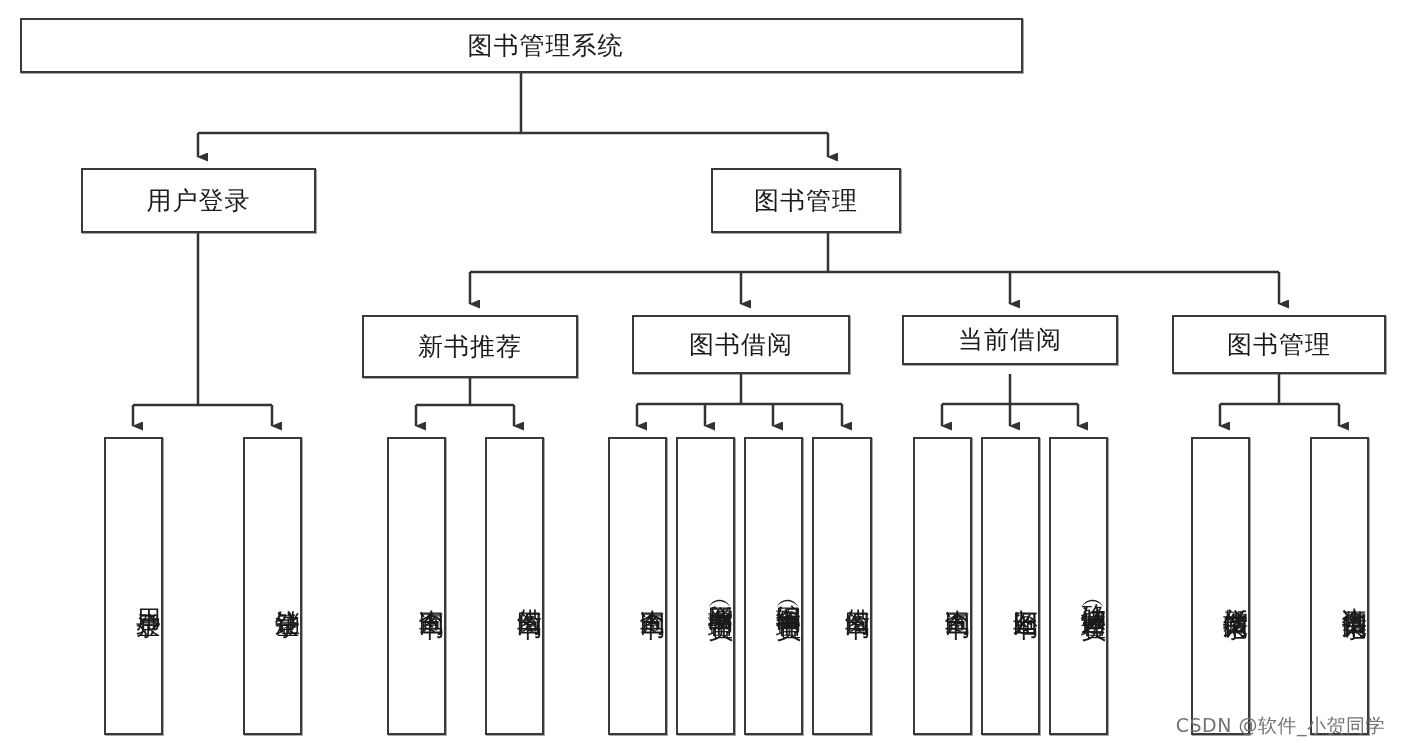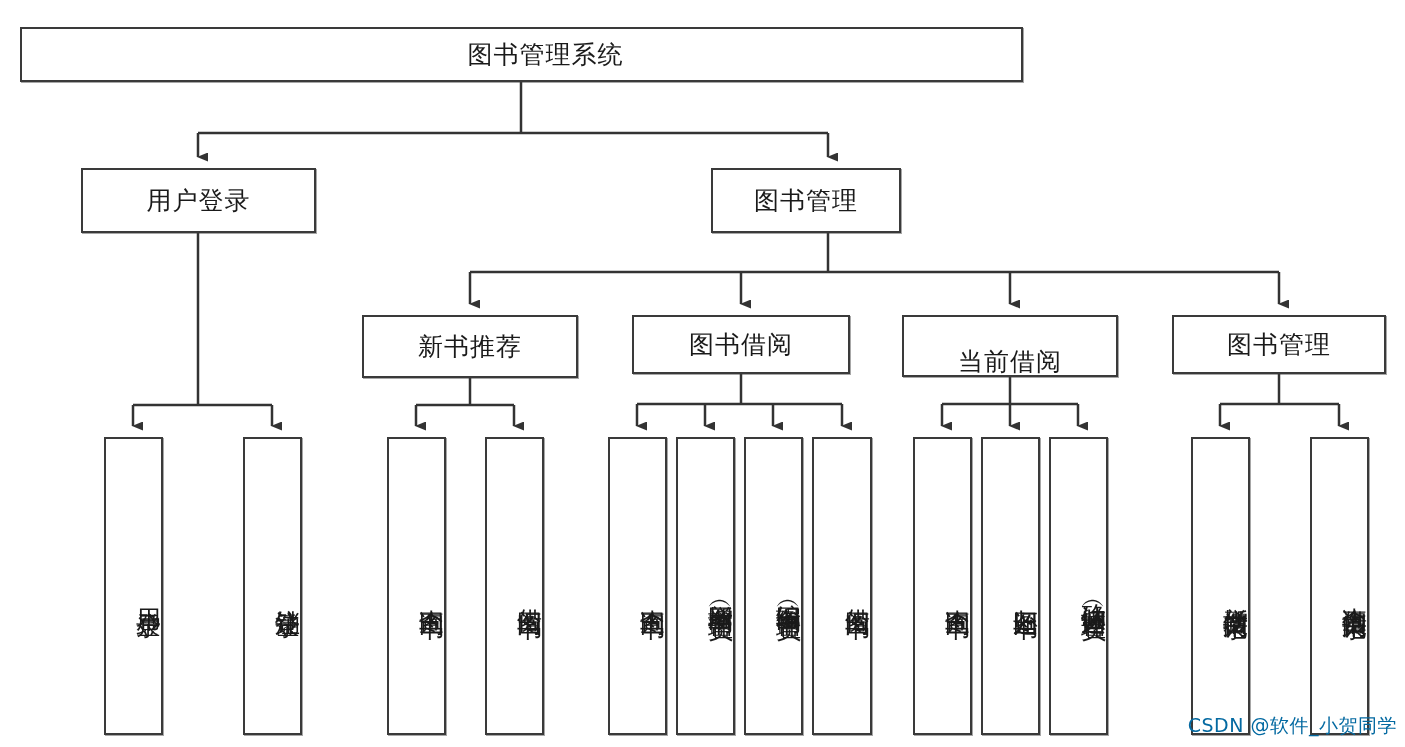--- a/index.html
+++ b/index.html
@@ -47,24 +47,24 @@
     text-orientation: upright;
     font-size: 25px;
     letter-spacing: 2px;
     padding-top: 14px;
     align-items: flex-start;
     justify-content: center;
     line-height: 1.05;
   }
   .watermark {
     position: absolute;
-    right: 8px;
+    right: 20px;
     bottom: 8px;
     font-size: 19px;
-    color: #0369a1;
+    color: #737373;
     letter-spacing: 0.5px;
     white-space: nowrap;
     font-family: "DejaVu Sans", "Liberation Sans", sans-serif;
   }
 </style>
 </head>
 <body>
 
 <div id="canvas">
 
@@ -105,36 +105,36 @@
         <line x1="842" y1="404" x2="842" y2="426" stroke="#333333" stroke-width="2.5" marker-end="url(#arrowhead)"></line>
         <line x1="942" y1="404" x2="942" y2="426" stroke="#333333" stroke-width="2.5" marker-end="url(#arrowhead)"></line>
         <line x1="1010" y1="404" x2="1010" y2="426" stroke="#333333" stroke-width="2.5" marker-end="url(#arrowhead)"></line>
         <line x1="1078" y1="404" x2="1078" y2="426" stroke="#333333" stroke-width="2.5" marker-end="url(#arrowhead)"></line>
         <line x1="1220" y1="404" x2="1220" y2="426" stroke="#333333" stroke-width="2.5" marker-end="url(#arrowhead)"></line>
         <line x1="1339" y1="404" x2="1339" y2="426" stroke="#333333" stroke-width="2.5" marker-end="url(#arrowhead)"></line>
       </g>
   </svg>
 
   <div id="node-layer">
-      <div class="node horiz" style="left: 20px; top: 27px; width: 1003px; height: 55px; padding-left: 48px;">
+      <div class="node horiz" style="left: 20px; top: 18px; width: 1003px; height: 55px; padding-left: 48px;">
         <span>图书管理系统</span>
       </div>
       <div class="node horiz" style="left: 81px; top: 168px; width: 235px; height: 65px;">
         <span>用户登录</span>
       </div>
       <div class="node horiz" style="left: 711px; top: 168px; width: 190px; height: 65px;">
         <span>图书管理</span>
       </div>
       <div class="node horiz" style="left: 362px; top: 315px; width: 216px; height: 63px;">
         <span>新书推荐</span>
       </div>
       <div class="node horiz" style="left: 632px; top: 315px; width: 218px; height: 59px;">
         <span>图书借阅</span>
       </div>
-      <div class="node horiz" style="left: 902px; top: 315px; width: 216px; height: 62px; align-items: flex-end;">
+      <div class="node horiz" style="left: 902px; top: 315px; width: 216px; height: 50px;">
         <span>当前借阅</span>
       </div>
       <div class="node horiz" style="left: 1172px; top: 315px; width: 214px; height: 59px;">
         <span>图书管理</span>
       </div>
       <div class="node vert" style="left: 104px; top: 437px; width: 59px; height: 298px;">
         <span>用户登录</span>
       </div>
       <div class="node vert" style="left: 243px; top: 437px; width: 59px; height: 298px;">
         <span>注销登录</span>

